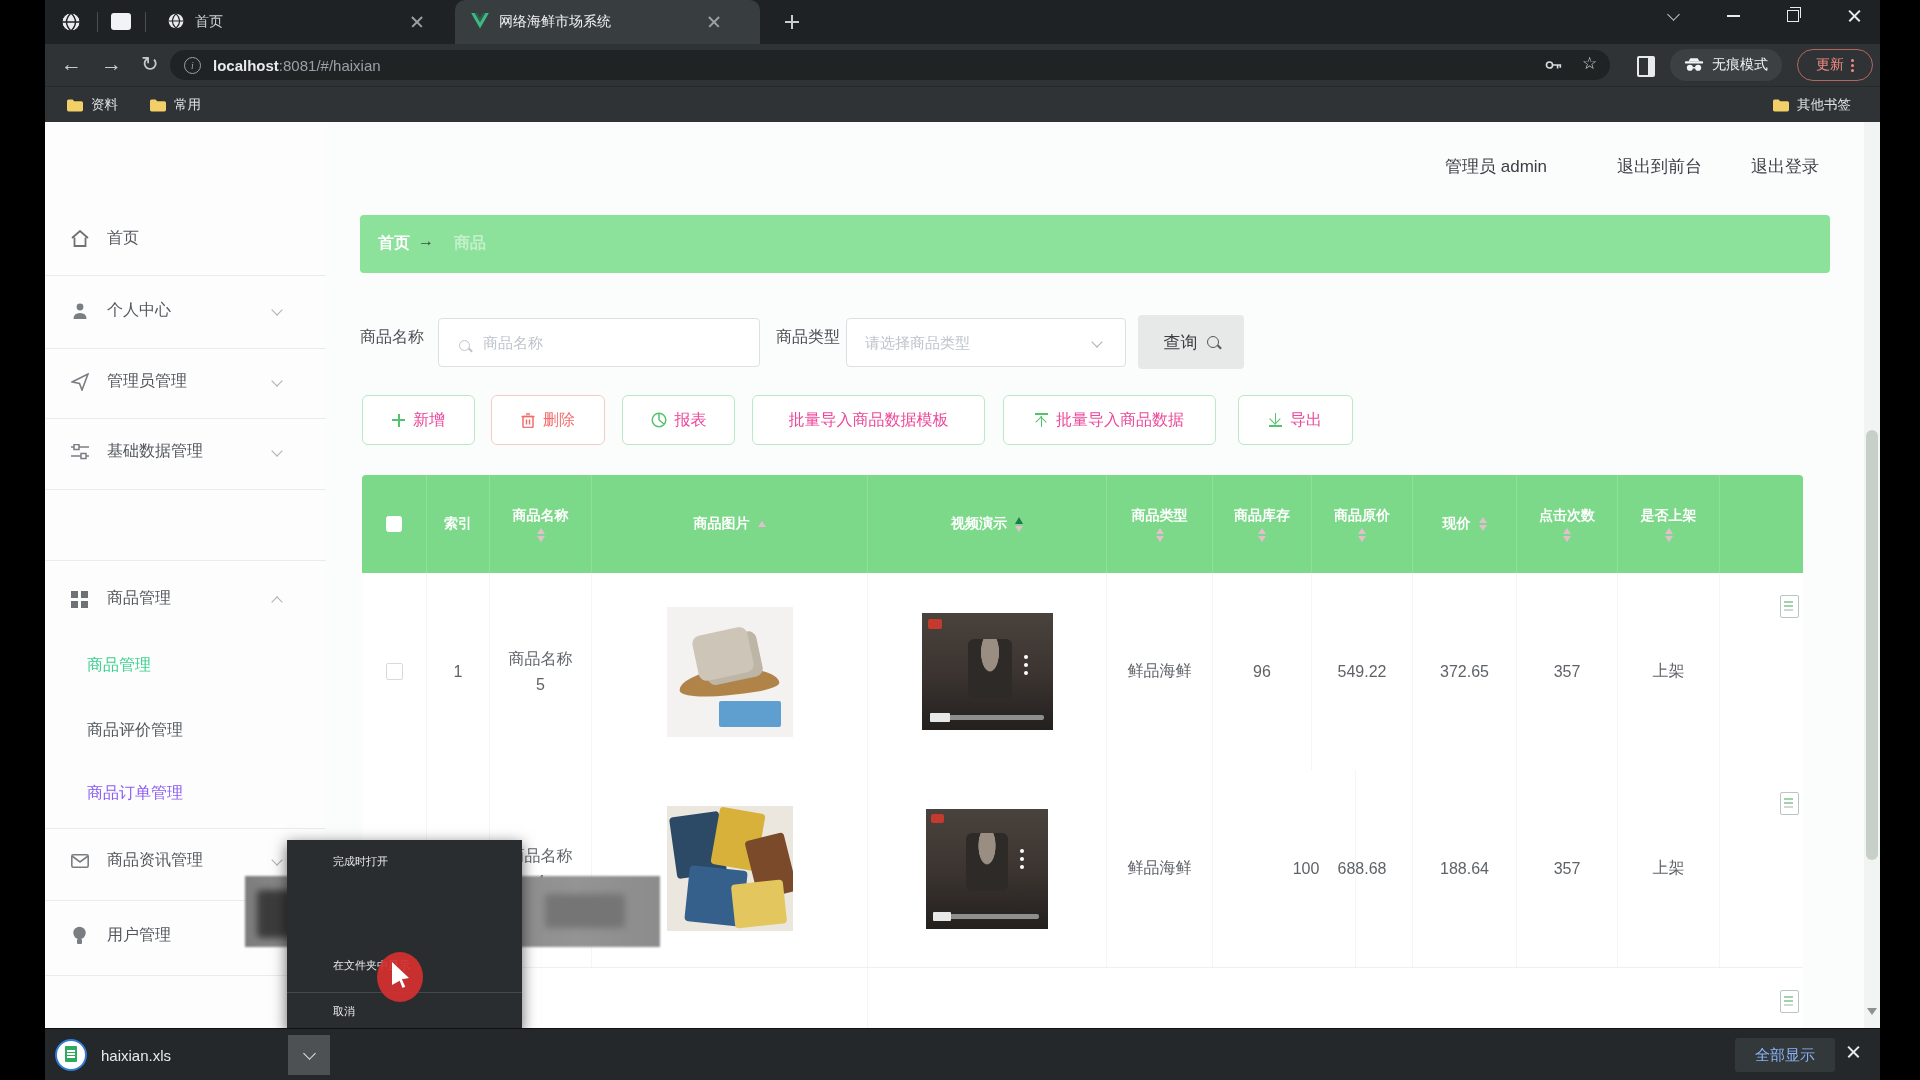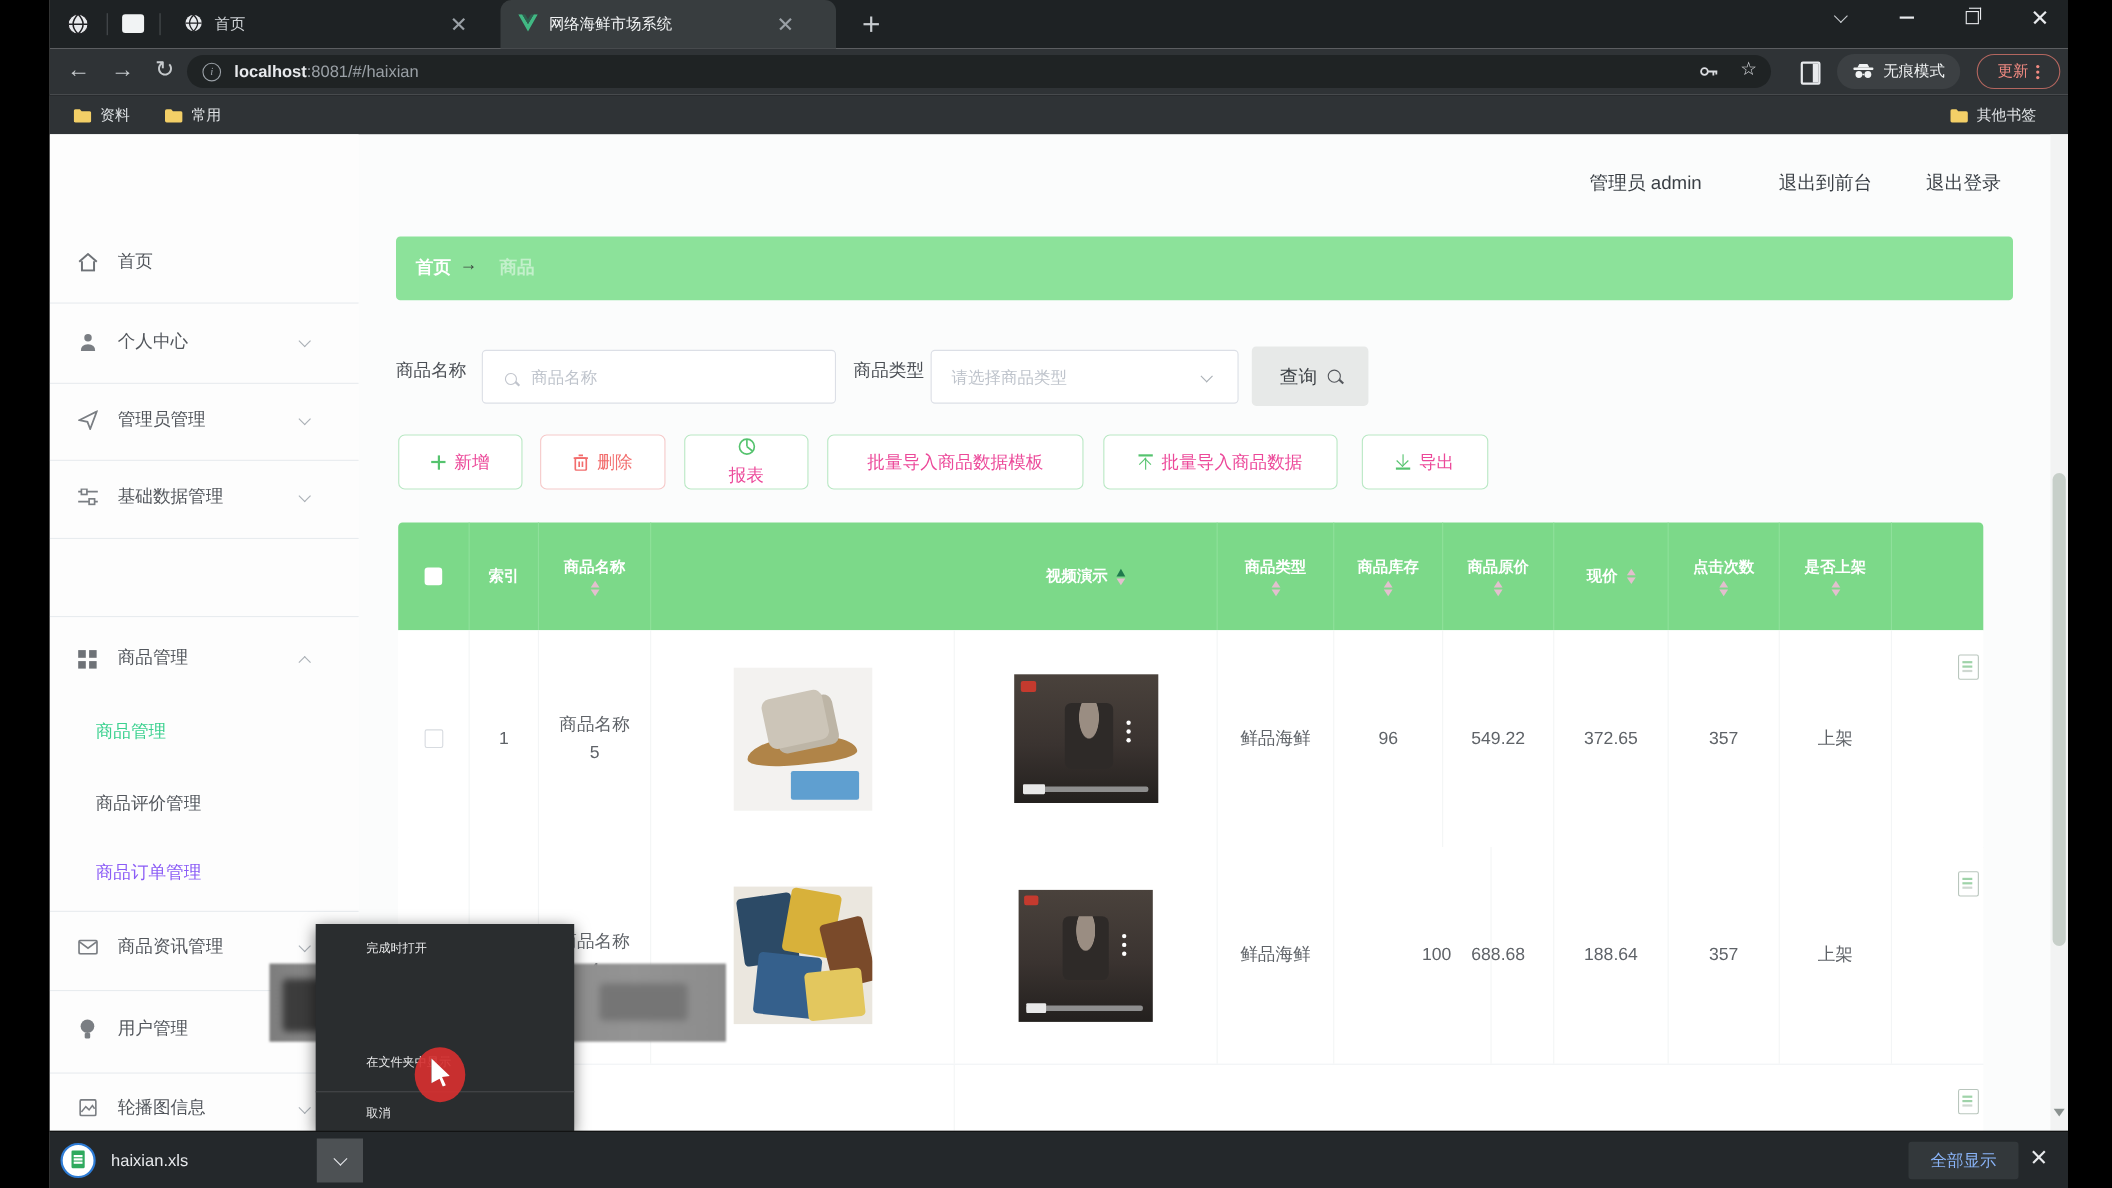--- a/index.html
+++ b/index.html
@@ -291,28 +291,20 @@
 
         <div class="abs" style="left:0;top:793px;width:281px;height:44px;">
           <svg class="abs" style="left:27px;top:11px;" width="15" height="20" viewBox="0 0 15 20">
               <circle cx="7.5" cy="7" r="6.2" fill="#7a7e83"></circle>
               <rect x="5" y="13" width="5" height="5" rx="1" fill="#7a7e83"></rect>
             </svg>
           <span class="abs side-label" style="left:62px;top:10px;">用户管理</span>
         </div>
         <div class="side-divider" style="top:853px;"></div>
 
-        <div class="abs" style="left:0;top:865px;width:281px;height:41px;">
-          <svg class="abs" style="left:27px;top:12px;" width="16" height="16" viewBox="0 0 16 16">
-              <rect x="0.8" y="0.8" width="14.4" height="14.4" rx="1.5" fill="none" stroke="#7a7e83" stroke-width="1.6"></rect>
-              <path d="M2 12 L6 7 L9 10 L12 6 L14 9" fill="none" stroke="#7a7e83" stroke-width="1.4"></path>
-            </svg>
-          <span class="abs side-label" style="left:62px;top:10px;">轮播图信息</span>
-          <span class="schev abs" style="left:228px;top:16px;"></span>
-        </div>
       </div>
 
       <div class="crumbbar">
         <span class="abs" style="left:18px;top:18px;font-size:16px;font-weight:bold;color:#fff;">首页</span>
         <span class="abs" style="left:58px;top:17px;font-size:16px;color:#3d4a41;">→</span>
         <span class="abs" style="left:94px;top:18px;font-size:16px;font-weight:bold;color:#c3f0cb;">商品</span>
       </div>
 
       <span class="abs" style="left:315px;top:205px;font-size:16px;color:#4a4e54;">商品名称</span>
       <div class="inp" style="left:393px;top:196px;width:322px;height:49px;">
@@ -336,21 +328,21 @@
           </span>
         <span>新增</span>
       </div>
       <div class="btn red" style="left:446px;top:273px;width:114px;">
         <svg width="14" height="16" viewBox="0 0 14 16">
             <rect x="2" y="4.5" width="10" height="11" rx="1.2" fill="none" stroke="#f26d6d" stroke-width="1.5"></rect>
             <path d="M0.5 4.5h13M5 2h4M5.5 7.5v5M8.5 7.5v5" stroke="#f26d6d" stroke-width="1.5" fill="none"></path>
           </svg>
         <span>删除</span>
       </div>
-      <div class="btn" style="left:577px;top:273px;width:113px;flex-direction:column;">
+      <div class="btn" style="left:577px;top:273px;width:113px;">
         <svg width="16" height="16" viewBox="0 0 16 16">
             <circle cx="8" cy="8" r="6.8" fill="none" stroke="#55c36e" stroke-width="1.5"></circle>
             <path d="M8 8 V1.5 M8 8 L13 12" stroke="#55c36e" stroke-width="1.5" fill="none"></path>
           </svg>
         <span>报表</span>
       </div>
       <div class="btn" style="left:707px;top:273px;width:233px;">
         <span>批量导入商品数据模板</span>
       </div>
       <div class="btn" style="left:958px;top:273px;width:213px;">
@@ -376,20 +368,24 @@
         </div>
         <div class="th" style="left:65px;width:63px;">
             <span>索引</span>
           </div>
         <div class="th" style="left:128px;width:102px;">
           <span>商品名称</span>
           <span style="display:flex;flex-direction:column;gap:2px;">
               <i class="caret upc"></i>
               <i class="caret dnc"></i>
             </span>
+        </div>
+        <div class="th" style="left:230px;width:276px;flex-direction:row;gap:8px;">
+          <span>商品图片</span>
+          <i class="caret upc"></i>
         </div>
         <div class="th" style="left:506px;width:239px;flex-direction:row;gap:8px;">
           <span>视频演示</span>
           <span style="display:flex;flex-direction:column;gap:2px;">
               <i class="caret actup"></i>
               <i class="caret dnc"></i>
             </span>
         </div>
         <div class="th" style="left:745px;width:106px;">
           <span>商品类型</span>

